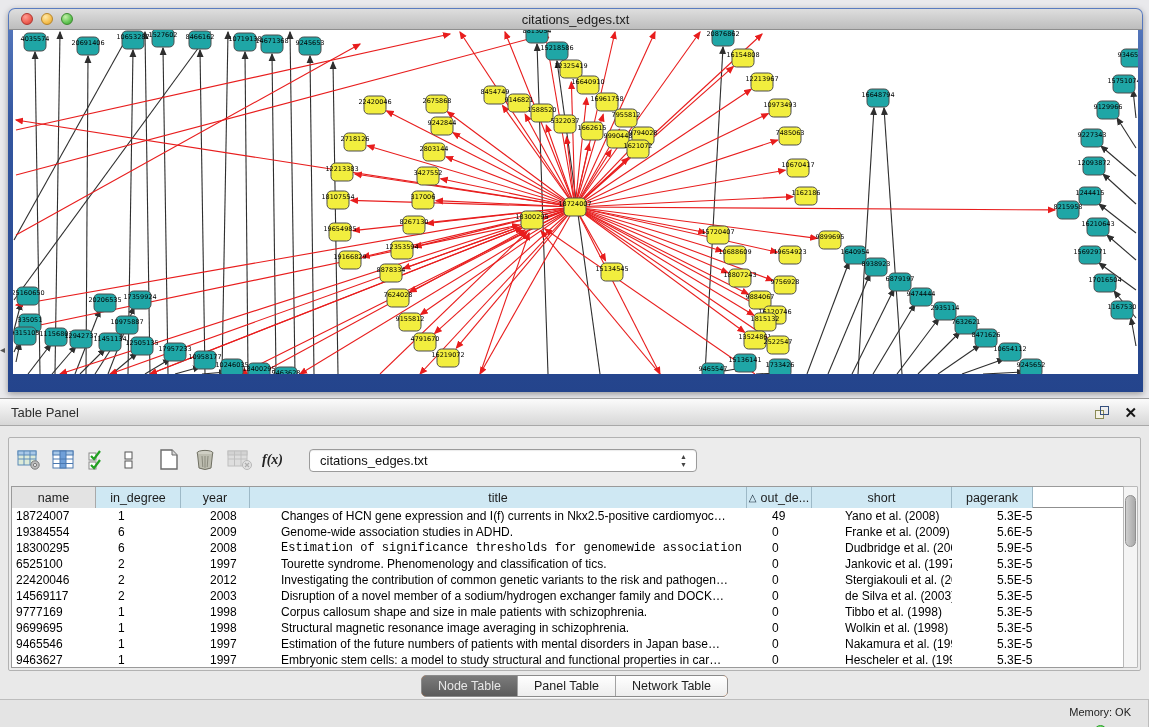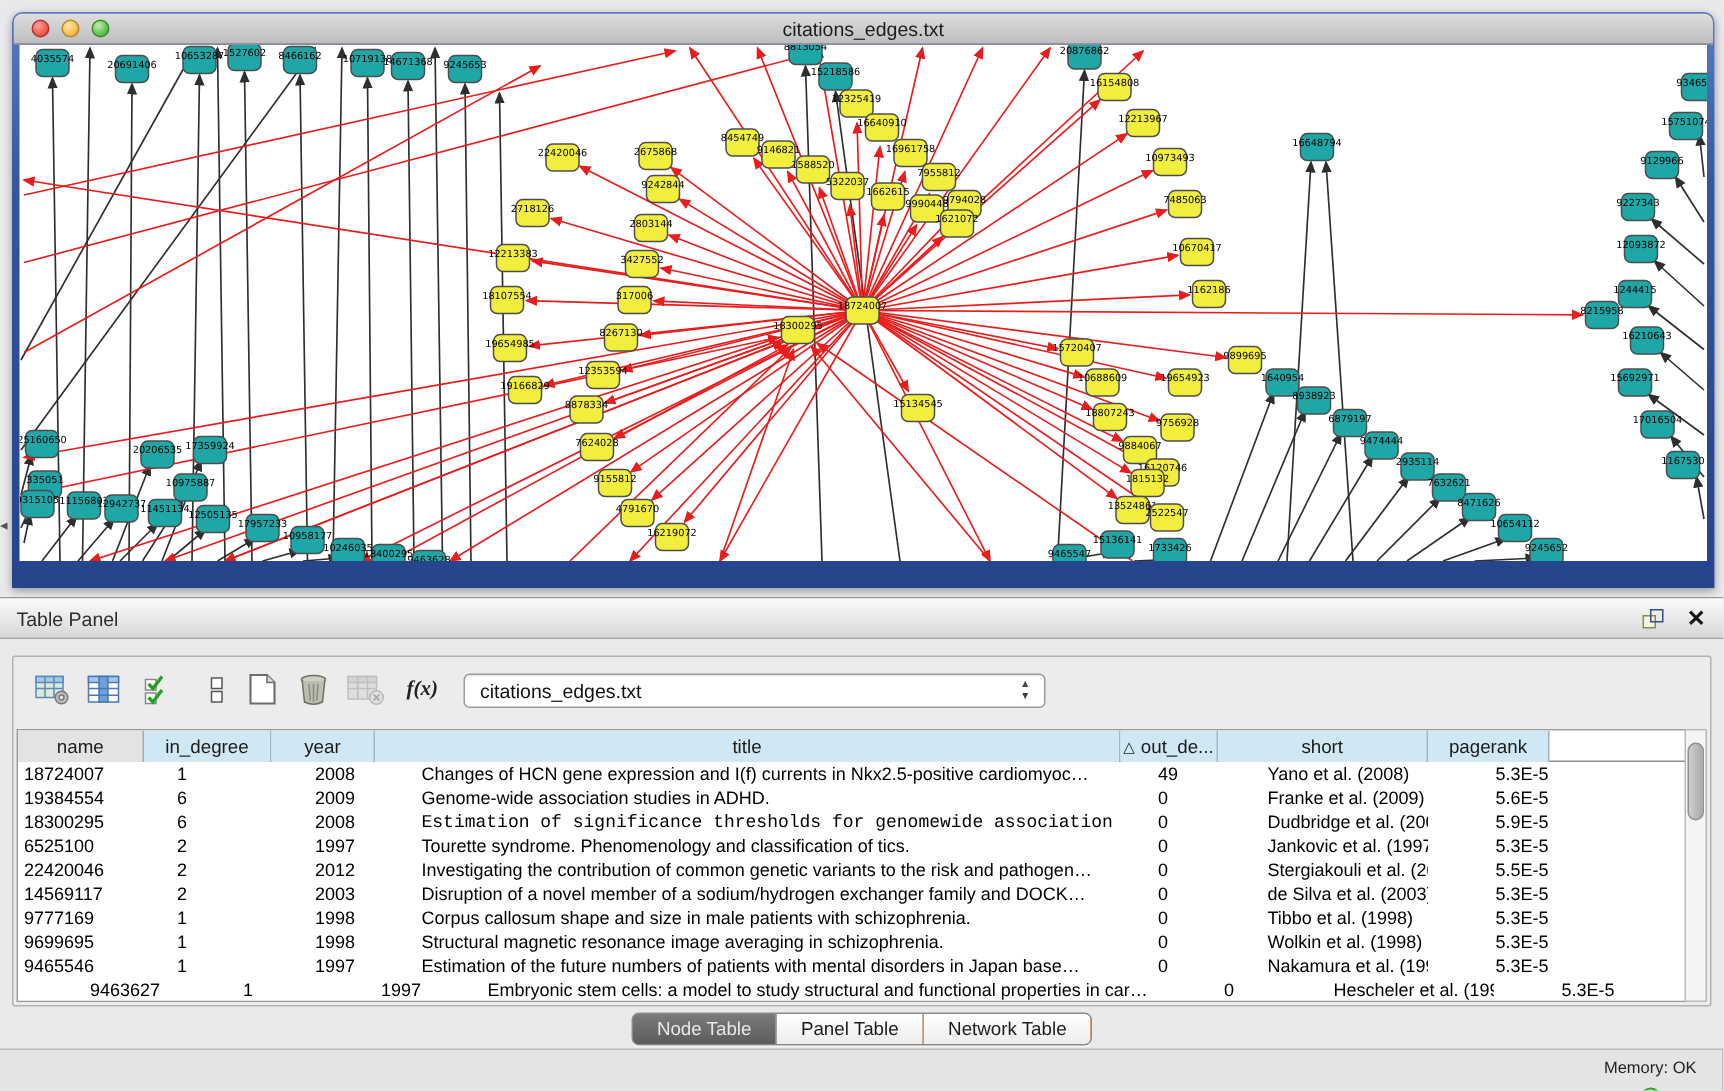--- a/index.html
+++ b/index.html
@@ -32,21 +32,21 @@
   .tp-title { font-size:13px; color:#2e2e2e; margin-left:11px; }
   .tp-header-icons { position:absolute; right:12px; top:0; height:27px; display:flex; align-items:center; gap:14px; }
   .float-ic { position:relative; width:15px; height:14px; }
   .float-ic .sq1 { position:absolute; left:0; top:4px; width:9px; height:9px; border:1px solid #8a8a55; background:#f4f2e4; }
   .float-ic .sq2 { position:absolute; left:5px; top:0; width:9px; height:9px; border:1px solid #35507e; background:transparent; }
   .close-ic { font-size:15px; font-weight:bold; color:#151515; line-height:14px; }
 
   .tp-inset { position:absolute; left:8px; top:38px; width:1133px; height:234px; background:#ececec; border:1px solid #b2b2b2; border-radius:2px; }
 
   .toolbar { position:absolute; left:8px; top:6px; height:32px; display:flex; align-items:center; }
-  .tb-ic { width:30px; height:28px; margin-right:5px; display:flex; align-items:center; justify-content:flex-end; }
+  .tb-ic { width:30px; height:28px; margin-right:5px; display:flex; align-items:center; justify-content:flex-start; }
   .tb-ic svg { display:block; }
   .fx { font-family:"Liberation Serif", serif; font-style:italic; font-weight:bold; font-size:14px; color:#222; }
   .table-chooser { position:relative; margin-left:12px; width:388px; height:23px; background:#ffffff; border:1px solid #9b9b9b; border-radius:4px; font-size:13px; color:#111; line-height:21px; padding-left:10px; box-shadow:inset 0 1px 1px rgba(0,0,0,.08); }
   .stepper { position:absolute; right:9px; top:3px; display:flex; flex-direction:column; align-items:center; line-height:8px; font-size:7px; color:#444; }
 
   
   .data-table { position:absolute; left:2px; top:48px; width:1114px; height:182px; background:#ffffff; border:1px solid #9a9a9a; overflow:hidden; }
   .hdr-row { display:flex; height:21px; border-bottom:1px solid #8f8f8f; background:#ffffff; }
   .hdr-cell { height:21px; background:#cfe8f3; border-right:1px solid #9db9c7; font-size:12.5px; color:#1b1b1b; display:flex; align-items:center; justify-content:center; white-space:nowrap; overflow:hidden; }
   .hdr-cell.first { background:#e3e3e3; border-right:1px solid #a9a9a9; }
@@ -605,21 +605,21 @@
           <div class="d-row">
             <div class="d-cell" style="width: 84px; padding-left: 4px;">9465546</div>
             <div class="d-cell" style="width: 85px; padding-left: 22px;">1</div>
             <div class="d-cell" style="width: 69px; padding-left: 29px;">1997</div>
             <div class="d-cell" style="width: 497px; padding-left: 31px;">Estimation of the future numbers of patients with mental disorders in Japan base…</div>
             <div class="d-cell" style="width: 65px; padding-left: 25px;">0</div>
             <div class="d-cell" style="width: 140px; padding-left: 33px;">Nakamura et al. (1997)</div>
             <div class="d-cell" style="width: 81px; padding-left: 45px;">5.3E-5</div>
           </div>
           <div class="d-row">
-            <div class="d-cell" style="width: 84px; padding-left: 4px; margin-left: 44px;">9463627</div>
+            <div class="d-cell" style="width: 84px; padding-left: 4px;">9463627</div>
             <div class="d-cell" style="width: 85px; padding-left: 22px;">1</div>
             <div class="d-cell" style="width: 69px; padding-left: 29px;">1997</div>
             <div class="d-cell" style="width: 497px; padding-left: 31px;">Embryonic stem cells: a model to study structural and functional properties in car…</div>
             <div class="d-cell" style="width: 65px; padding-left: 25px;">0</div>
             <div class="d-cell" style="width: 140px; padding-left: 33px;">Hescheler et al. (1997)</div>
             <div class="d-cell" style="width: 81px; padding-left: 45px;">5.3E-5</div>
           </div>
         </div>
     </div>
     <div class="vscroll">

